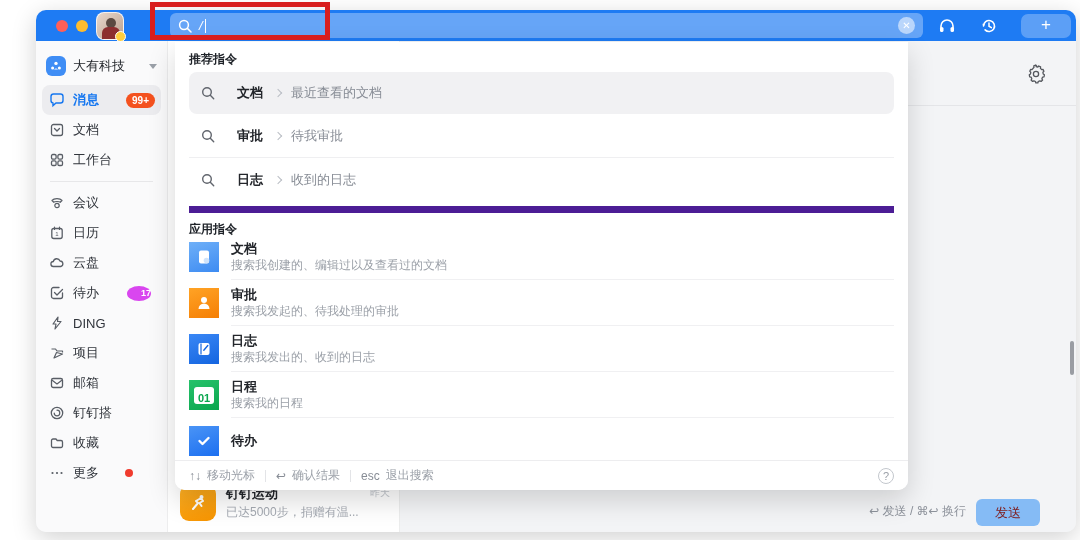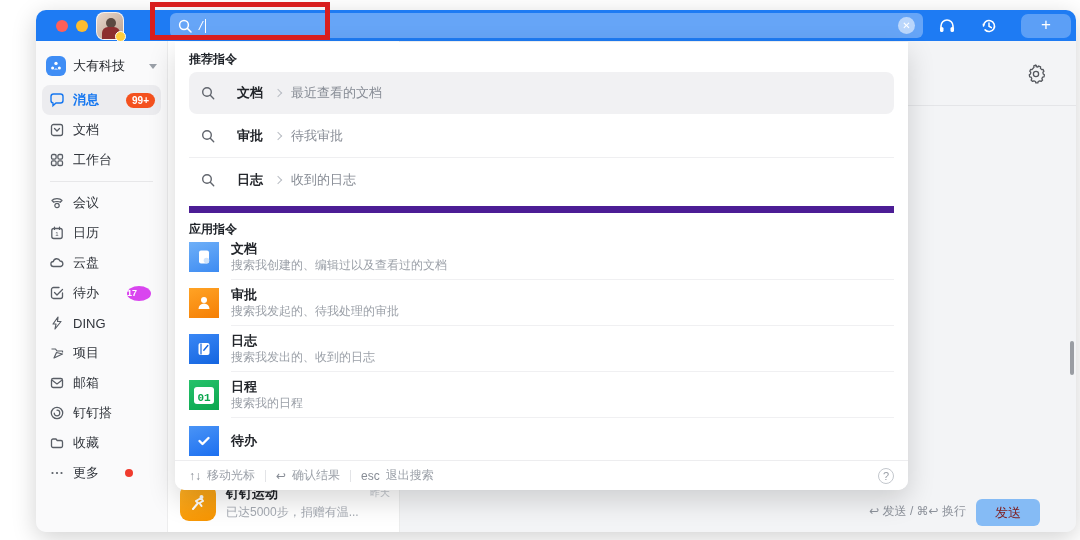--- a/index.html
+++ b/index.html
@@ -31,21 +31,21 @@
   .org-logo { width:20px; height:20px; border-radius:6px; background:#3f8df5; color:#fff; display:flex; align-items:center; justify-content:center; }
   .org-name { font-size:13px; color:#23262b; margin-left:7px; flex:1; }
   .org-caret { width:0; height:0; border-left:4px solid transparent; border-right:4px solid transparent; border-top:5px solid #9aa0a8; }
   .nav { padding:2px 6px 0 6px; }
   .nav-item { position:relative; display:flex; align-items:center; height:30px; padding:12px 6px; border-radius:8px; color:#30343b; font-size:13px; }
   .nav-item .ic { width:17px; height:17px; margin-right:8px; display:flex; align-items:center; justify-content:center; color:#595e66; }
   .nav-item.selected { background:#ececef; color:#1677f0; font-weight:bold; }
   .nav-item.selected .ic { color:#1677f0; }
   .nav-divider { height:1px; background:#e7e7e9; margin:6px 8px; }
   .badge-pill { position:absolute; right:6px; background:#f4511e; color:#fff; font-size:10px; font-weight:bold; padding:2px 6px; border-radius:9px; line-height:11px; }
-  .badge-round { position:absolute; right:10px; background:#d946ef; color:#fff; font-size:9px; font-weight:bold; width:24px; height:15px; border-radius:50%; line-height:15px; text-align:left; }
+  .badge-round { position:absolute; right:10px; background:#d946ef; color:#fff; font-size:9px; font-weight:bold; width:24px; height:15px; border-radius:50%; line-height:15px; text-align:right; }
   .red-dot { position:absolute; right:28px; width:8px; height:8px; border-radius:50%; background:#f03b2e; }
 
   
   .chatlist { position:absolute; left:132px; top:31px; width:232px; bottom:0; background:#fff; border-right:1px solid #eceded; }
   .chat-item { position:absolute; left:6px; bottom:6px; width:220px; height:44px; }
   .chat-ic { position:absolute; left:6px; top:3px; width:36px; height:36px; border-radius:9px; background:linear-gradient(160deg,#ffb125,#f79400); display:flex; align-items:center; justify-content:center; }
   .chat-title { position:absolute; left:52px; top:3px; font-size:13px; font-weight:bold; color:#23262b; }
   .chat-time { position:absolute; right:4px; top:4px; font-size:10px; color:#c2c6cc; }
   .chat-preview { position:absolute; left:52px; top:22px; width:160px; font-size:12px; color:#a5aab2; white-space:nowrap; overflow:hidden; text-overflow:ellipsis; }
 
@@ -63,21 +63,21 @@
   .cmd-row { display:flex; align-items:center; height:44px; padding:0 12px; font-size:13px; position:relative; }
   .cmd-row.first { height:42px; margin-top:4px; background:#f1f1f3; border-radius:8px; }
   .cmd-row .q { color:#61656d; display:flex; }
   .cmd-app { font-weight:bold; color:#23262b; margin-left:22px; }
   .chev { width:6px; height:6px; border-right:1.5px solid #b9bdc4; border-top:1.5px solid #b9bdc4; transform:rotate(45deg); margin:0 10px 0 12px; }
   .cmd-query { color:#878c95; }
   .cmd-row.divided { border-bottom:1px solid #efeff1; }
   .sec2 { border-top:7px solid #4c1d95; margin-top:4px; padding-top:7px; height:28px; }
   .app-row { display:flex; align-items:center; height:46px; position:relative; }
   .app-row .divider { position:absolute; left:42px; right:0; bottom:0; height:1px; background:#f0f0f2; }
-  .app-ic { width:30px; height:30px; border-radius:0; flex:none; display:flex; align-items:center; justify-content:center; color:#fff;font-family:Liberation Mono, monospace; }
+  .app-ic { width:30px; height:30px; border-radius:0; flex:none; display:flex; align-items:center; justify-content:center; color:#fff; }
   .app-ic.doc { background:linear-gradient(160deg,#6fb0f8,#3d8bf2); }
   .app-ic.approval { background:linear-gradient(160deg,#ffa325,#f57f05); }
   .app-ic.log { background:linear-gradient(160deg,#3a87f5,#1465e0); }
   .app-ic.schedule { background:linear-gradient(160deg,#27c26b,#0aa64e); }
   .app-ic.todo { background:linear-gradient(160deg,#4a94f6,#1c6ff0); }
   .app-texts { margin-left:12px; }
   .app-name { font-size:13px; font-weight:bold; color:#23262b; line-height:16px; }
   .app-desc { font-size:12px; color:#9ba0a8; line-height:15px; margin-top:1px; }
   .cal-num { background:#fff; color:#0aa64e; font-size:11px; font-weight:bold; width:20px; height:17px; border-radius:3px; text-align:center; line-height:17px; border-top:3px solid #fff; }
   .panel-footer { position:absolute; left:0; right:0; bottom:0; height:30px; background:#fff; border-top:1px solid #ededef; display:flex; align-items:center; padding:0 14px; font-size:12px; color:#9ba0a8; }

